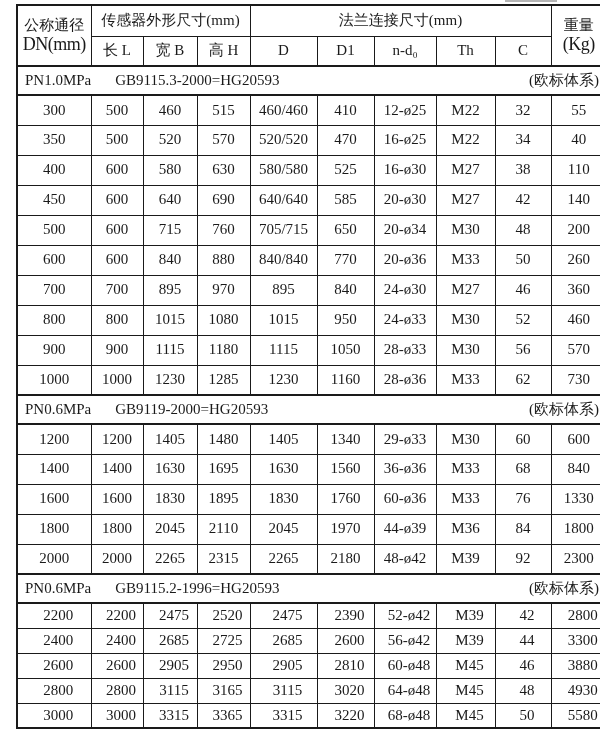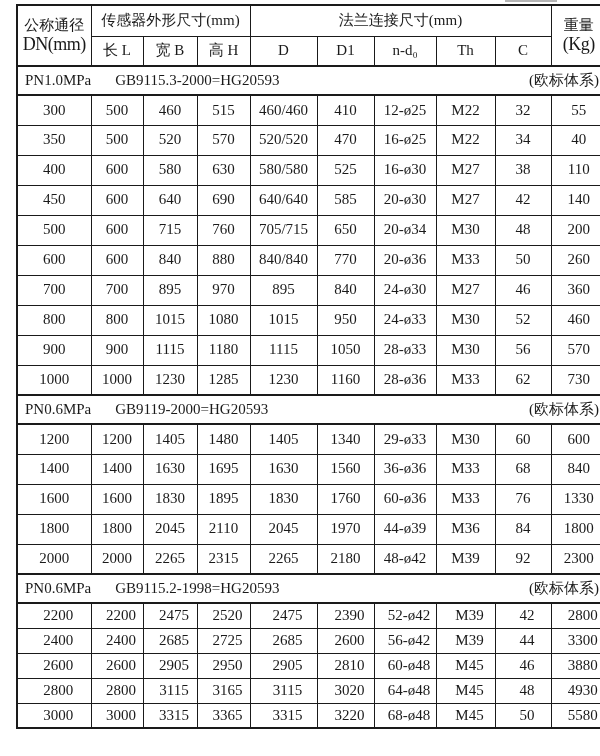--- a/index.html
+++ b/index.html
@@ -295,21 +295,21 @@
         <td>2180</td>
         <td>48-ø42</td>
         <td>M39</td>
         <td>92</td>
         <td>2300</td>
       </tr>
       <tr class="section-row">
         <td colspan="10">
           <div class="section-inner">
             <span class="section-pressure">PN0.6MPa</span>
-            <span class="section-standard">GB9115.2-1998=HG20593</span>
+            <span class="section-standard">GB9115.2-1996=HG20593</span>
             <span class="section-note">(欧标体系)</span>
           </div>
         </td>
       </tr>
       <tr class="data-row sec2">
         <td>2200</td>
         <td>2200</td>
         <td>2475</td>
         <td>2520</td>
         <td>2475</td>

